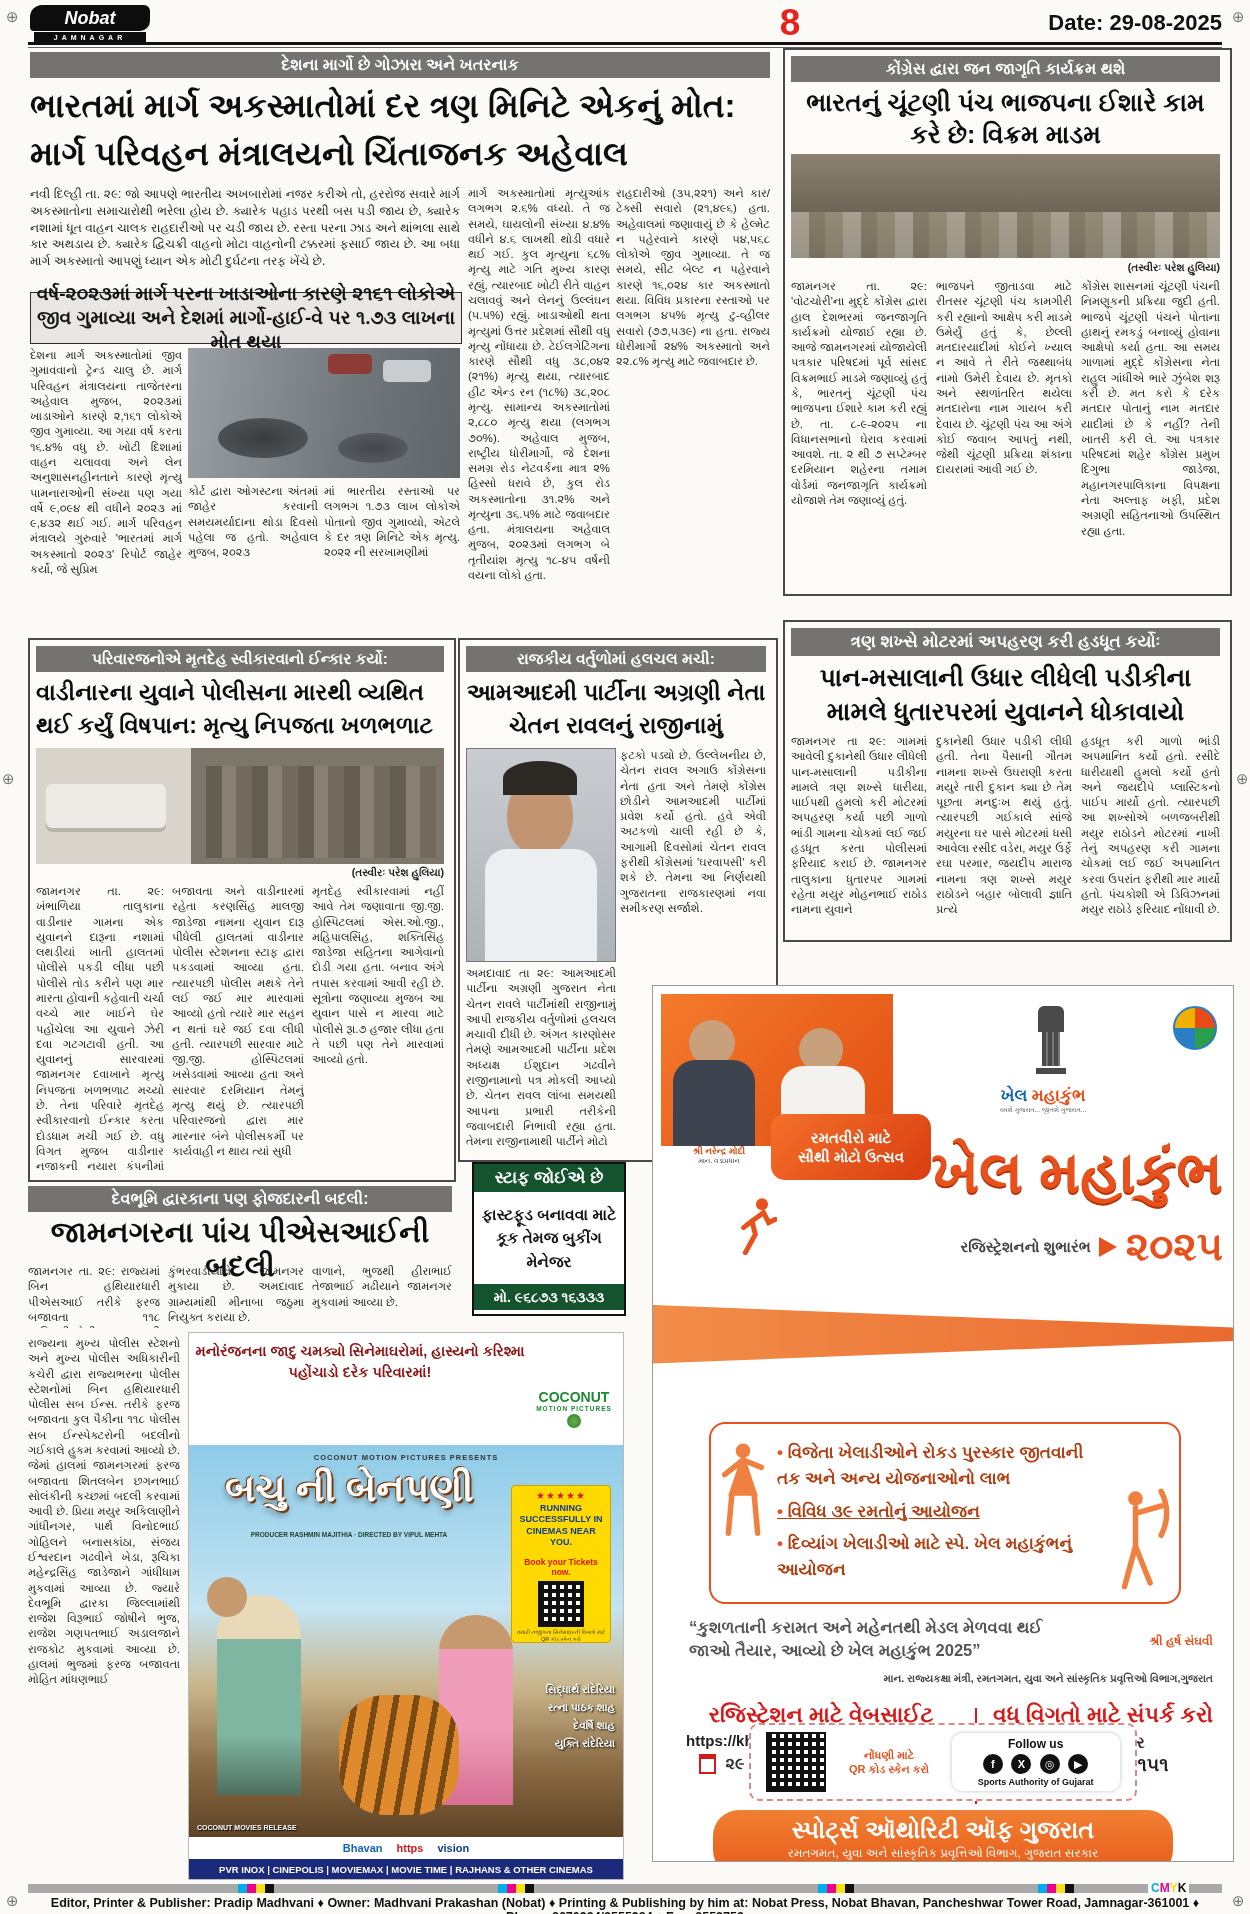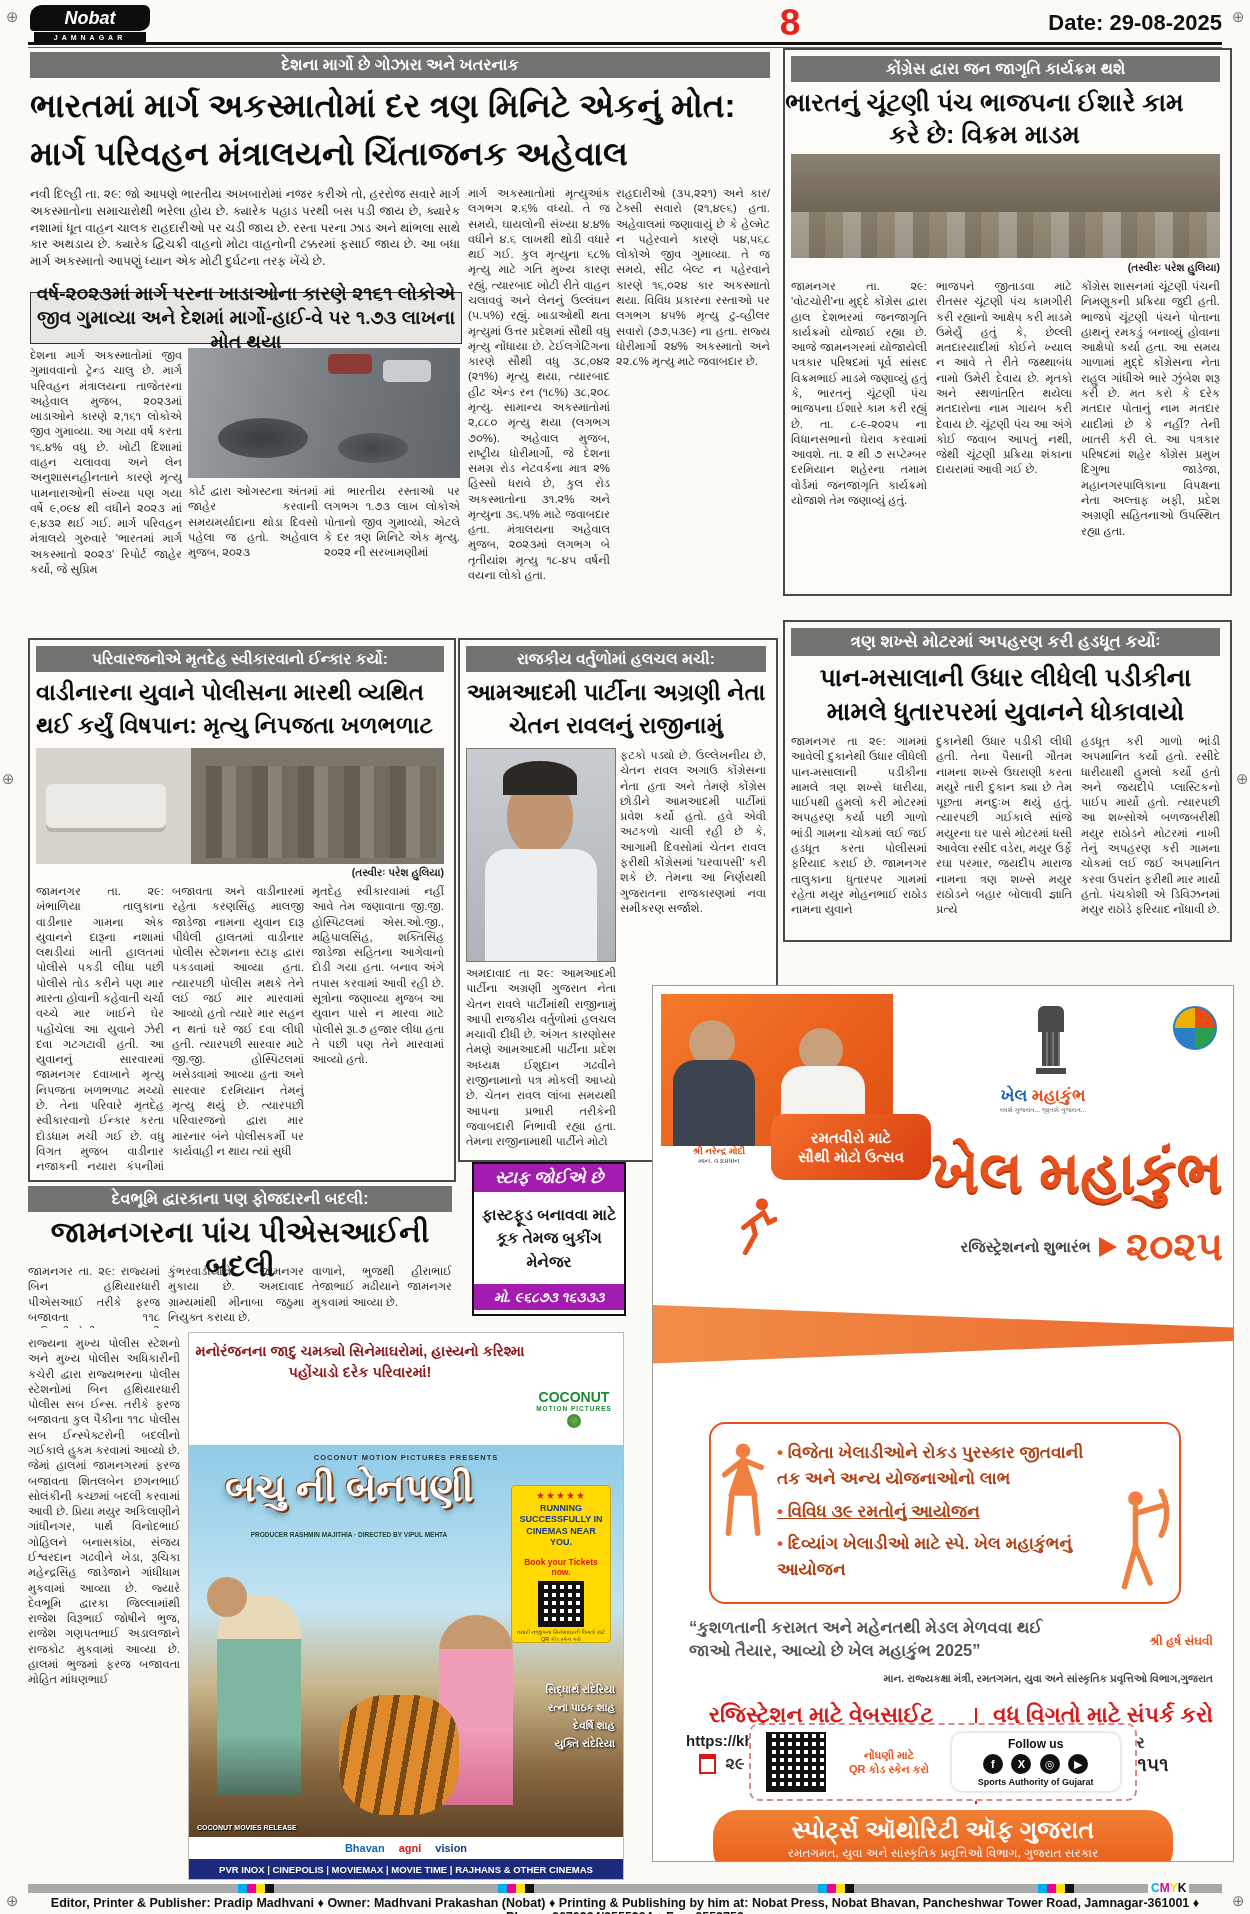--- a/index.html
+++ b/index.html
@@ -10,21 +10,21 @@
   .headline{font-weight:bold;color:#0d0d0d;}
   .bodytxt{font-size:11.4px;line-height:1.34;text-align:justify;overflow:hidden;color:#1c1c1c;}
   .lead{font-size:12.2px;line-height:1.38;}
   .caption{font-size:10.5px;font-weight:bold;text-align:right;color:#222;}
   .artbox{border:2px solid #4a4a4a;background:#fcfbf8;}
   .subheadbox{background:#e8e7e4;border:1px solid #2c2c2c;font-weight:bold;text-align:center;
               display:flex;align-items:center;justify-content:center;}
   .photo{background:#888;}
   .rule{background:#111;}
   .crosshair{color:#777;font-size:15px;}
-  .blackbar{background:#a21caf;color:#fff;font-weight:bold;display:flex;align-items:center;justify-content:center;font-style:italic;}
+  .blackbar{background:#14532d;color:#fff;font-weight:bold;display:flex;align-items:center;justify-content:center;}
   .khel-border{border:1px solid #9a9a9a;background:#fff;}
   .bubble{background:linear-gradient(135deg,#f4702a,#d93d10);color:#fff;font-weight:bold;border-radius:14px;
           display:flex;flex-direction:column;align-items:center;justify-content:center;text-align:center;}
   .pill{background:linear-gradient(180deg,#f08034,#e85a18);border-radius:26px;color:#fff;text-align:center;}
   .socialdot{width:20px;height:20px;border-radius:50%;background:#111;color:#fff;font-size:11px;font-weight:bold;
              display:inline-flex;align-items:center;justify-content:center;margin:0 2px;}
   .qr{background:
       repeating-linear-gradient(0deg,#111 0 4px,transparent 4px 8px),
       repeating-linear-gradient(90deg,#111 0 4px,#fff 4px 8px);border:2px solid #111;}
   .cinemabar{background:#1b2a7a;color:#fff;font-weight:bold;text-align:center;}
@@ -59,21 +59,21 @@
     <div class="abs" style="left:195px;top:12px;width:48px;height:22px;border-radius:5px;background:#c9cdd0;"></div>
     <div class="abs" style="left:140px;top:6px;width:44px;height:20px;border-radius:5px;background:#8d3b34;"></div>
   </div>
   <div class="abs bodytxt" style="left:188px;top:484px;width:130px;height:128px;">કોર્ટ દ્વારા ઓગસ્ટના અંતમાં જાહેર કરવાની સમયમર્યાદાના થોડા દિવસો પહેલા જ હતો.   અહેવાલ મુજબ, ૨૦૨૩</div>
   <div class="abs bodytxt" style="left:324px;top:484px;width:136px;height:128px;">માં ભારતીય રસ્તાઓ પર લગભગ ૧.૭૩ લાખ લોકોએ પોતાનો જીવ ગુમાવ્યો, એટલે કે દર ત્રણ મિનિટે એક મૃત્યુ. ૨૦૨૨ ની સરખામણીમાં</div>
   <div class="abs bodytxt" style="left:468px;top:186px;width:142px;height:426px;">માર્ગ અકસ્માતોમાં મૃત્યુઆંક લગભગ ૨.૬% વધ્યો. તે જ સમયે, ઘાયલોની સંખ્યા ૪.૪% વધીને ૪.૬ લાખથી થોડી વધારે થઈ ગઈ. કુલ મૃત્યુના ૬૮% મૃત્યુ માટે ગતિ મુખ્ય કારણ રહ્યું, ત્યારબાદ ખોટી રીતે વાહન ચલાવવું અને લેનનું ઉલ્લંઘન (૫.૫%) રહ્યું. ખાડાઓથી થતા મૃત્યુમાં ઉત્તર પ્રદેશમાં સૌથી વધુ મૃત્યુ નોંધાયા છે. ટેઈલગેટિંગના કારણે સૌથી વધુ ૩૮,૦૪૨ (૨૧%) મૃત્યુ થયા, ત્યારબાદ હીટ એન્ડ રન (૧૮%) ૩૮,૨૦૮ મૃત્યુ. સામાન્ય અકસ્માતોમાં ૨,૮૮૦ મૃત્યુ થયા (લગભગ ૭૦%). અહેવાલ મુજબ, રાષ્ટ્રીય ધોરીમાર્ગો, જે દેશના સમગ્ર રોડ નેટવર્કના માત્ર ૨% હિસ્સો ધરાવે છે, કુલ રોડ અકસ્માતોના ૩૧.૨% અને મૃત્યુના ૩૬.૫% માટે જવાબદાર હતા. મંત્રાલયના અહેવાલ મુજબ, ૨૦૨૩માં લગભગ બે તૃતીયાંશ મૃત્યુ ૧૮-૪૫ વર્ષની વયના લોકો હતા.</div>
   <div class="abs bodytxt" style="left:616px;top:186px;width:154px;height:426px;">રાહદારીઓ (૩૫,૨૨૧) અને કાર/ટેક્સી સવારો (૨૧,૪૯૬) હતા. અહેવાલમાં જણાવાયું છે કે હેલ્મેટ ન પહેરવાને કારણે ૫૪,૫૬૮ લોકોએ જીવ ગુમાવ્યા. તે જ સમયે, સીટ બેલ્ટ ન પહેરવાને કારણે ૧૬,૦૨૪ કાર અકસ્માતો થયા. વિવિધ પ્રકારના રસ્તાઓ પર લગભગ ૪૫% મૃત્યુ ટુ-વ્હીલર સવારો (૭૭,૫૩૯) ના હતા. રાજ્ય ધોરીમાર્ગો ૨૪% અકસ્માતો અને ૨૨.૮% મૃત્યુ માટે જવાબદાર છે.</div>
 
   <div class="abs artbox" style="left:783px;top:48px;width:445px;height:544px;"></div>
   <div class="abs kicker" style="left:791px;top:56px;width:429px;height:26px;font-size:16px;">કોંગ્રેસ દ્વારા જન જાગૃતિ કાર્યક્રમ થશે</div>
-  <div class="abs headline" style="left:770px;top:86px;width:429px;height:64px;font-size:25px;line-height:32px;text-align:center;">ભારતનું ચૂંટણી પંચ ભાજપના ઈશારે કામ કરે છે: વિક્રમ માડમ</div>
+  <div class="abs headline" style="left:791px;top:86px;width:429px;height:64px;font-size:25px;line-height:32px;text-align:center;">ભારતનું ચૂંટણી પંચ ભાજપના ઈશારે કામ કરે છે: વિક્રમ માડમ</div>
   <div class="abs photo" style="left:791px;top:154px;width:429px;height:104px;
        background:linear-gradient(180deg,#8a8172 0%,#6e6657 55%,#4e483d 100%);overflow:hidden;">
     <div class="abs" style="left:0;top:58px;width:429px;height:46px;background:repeating-linear-gradient(90deg,#d8d2c4 0 18px,#9a8f7a 18px 34px,#b4a98f 34px 52px);opacity:.55;"></div>
   </div>
   <div class="abs caption" style="left:791px;top:261px;width:429px;">(તસ્વીરઃ પરેશ હુલિયા)</div>
   <div class="abs bodytxt" style="left:791px;top:279px;width:136px;height:304px;">જામનગર તા. ૨૯: 'વોટચોરી'ના મુદ્દે કોંગ્રેસ દ્વારા હાલ દેશભરમાં જનજાગૃતિ કાર્યક્રમો યોજાઈ રહ્યા છે. આજે જામનગરમાં યોજાયેલી પત્રકાર પરિષદમાં પૂર્વ સાંસદ વિક્રમભાઈ માડમે જણાવ્યું હતું કે, ભારતનું ચૂંટણી પંચ ભાજપના ઈશારે કામ કરી રહ્યું છે. તા. ૮-૯-૨૦૨૫ ના વિધાનસભાનો ઘેરાવ કરવામાં આવશે. તા. ૨ થી ૭ સપ્ટેમ્બર દરમિયાન શહેરના તમામ વોર્ડમાં જનજાગૃતિ કાર્યક્રમો યોજાશે તેમ જણાવ્યું હતું.</div>
   <div class="abs bodytxt" style="left:936px;top:279px;width:136px;height:304px;">ભાજપને જીતાડવા માટે રીતસર ચૂંટણી પંચ કામગીરી કરી રહ્યાનો આક્ષેપ કરી માડમે ઉમેર્યું હતું કે, છેલ્લી મતદારયાદીમાં કોઈને ખ્યાલ ન આવે તે રીતે જથ્થાબંધ નામો ઉમેરી દેવાય છે. મૃતકો અને સ્થળાંતરિત થયેલા મતદારોના નામ ગાયબ કરી દેવાય છે. ચૂંટણી પંચ આ અંગે કોઈ જવાબ આપતું નથી, જેથી ચૂંટણી પ્રક્રિયા શંકાના દાયરામાં આવી ગઈ છે.</div>
   <div class="abs bodytxt" style="left:1081px;top:279px;width:139px;height:304px;">કોંગ્રેસ શાસનમાં ચૂંટણી પંચની નિમણૂકની પ્રક્રિયા જુદી હતી. ભાજપે ચૂંટણી પંચને પોતાના હાથનું રમકડું બનાવ્યું હોવાના આક્ષેપો કર્યા હતા. આ સમય ગાળામાં મુદ્દે કોંગ્રેસના નેતા રાહુલ ગાંધીએ ભારે ઝુંબેશ શરૂ કરી છે. મત કરો કે દરેક મતદાર પોતાનું નામ મતદાર યાદીમાં છે કે નહીં? તેની ખાતરી કરી લે. આ પત્રકાર પરિષદમાં શહેર કોંગ્રેસ પ્રમુખ દિગુભા જાડેજા, મહાનગરપાલિકાના વિપક્ષના નેતા અલ્તાફ ખફી, પ્રદેશ અગ્રણી સહિતનાઓ ઉપસ્થિત રહ્યા હતા.</div>
 
   <div class="abs artbox" style="left:28px;top:638px;width:424px;height:540px;"></div>
@@ -152,21 +152,21 @@
         <div>સિદ્ધાર્થ રાંદેરિયા</div>
         <div>રત્ના પાઠક શાહ</div>
         <div>દેવર્ષિ શાહ</div>
         <div>યુક્તિ રાંદેરિયા</div>
       </div>
       <div class="abs" style="left:8px;bottom:6px;color:#fff;font-size:7px;font-weight:bold;text-shadow:1px 1px 1px #000;">COCONUT MOVIES RELEASE</div>
     </div>
 
     <div class="abs" style="left:0;top:504px;width:434px;height:22px;background:#fff;display:flex;align-items:center;justify-content:center;">
       <span class="sponsor" style="color:#1464b4;">Bhavan</span>
-      <span class="sponsor" style="color:#d61a1a;">agni</span>
+      <span class="sponsor" style="color:#d61a1a;">https</span>
       <span class="sponsor" style="color:#123d8c;">vision</span>
     </div>
     <div class="cinemabar abs" style="left:0;top:526px;width:434px;height:20px;font-size:9.5px;display:flex;align-items:center;justify-content:center;">PVR INOX | CINEPOLIS | MOVIEMAX | MOVIE TIME | RAJHANS &amp; OTHER CINEMAS</div>
   </div>
 
   <div class="abs khel-border" style="left:652px;top:985px;width:580px;height:875px;z-index:5;overflow:hidden;">
 
     <div class="abs" style="left:8px;top:8px;width:232px;height:186px;background:linear-gradient(135deg,#f47a2c,#e04a10);">
       <div class="abs" style="left:28px;top:26px;width:46px;height:46px;border-radius:50%;background:#c9a07c;"></div>
       <div class="abs" style="left:12px;top:66px;width:82px;height:86px;border-radius:22px 22px 0 0;background:#3d4450;"></div>

